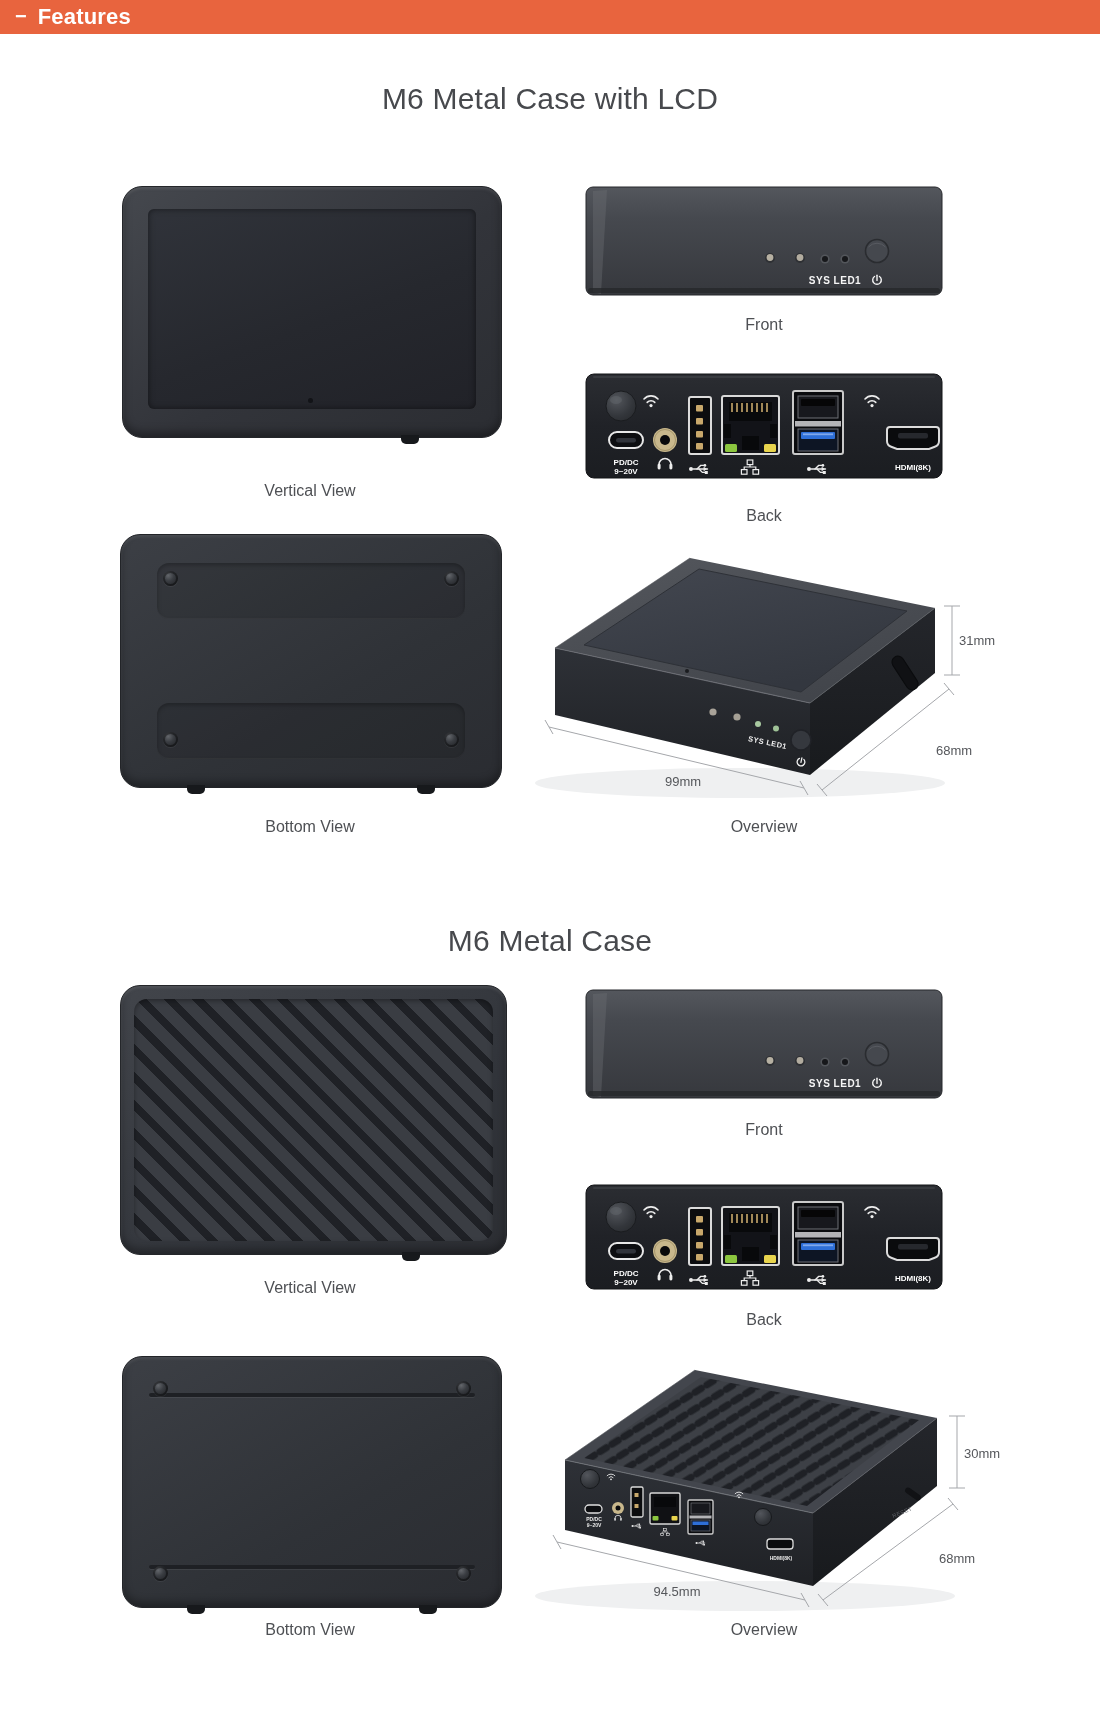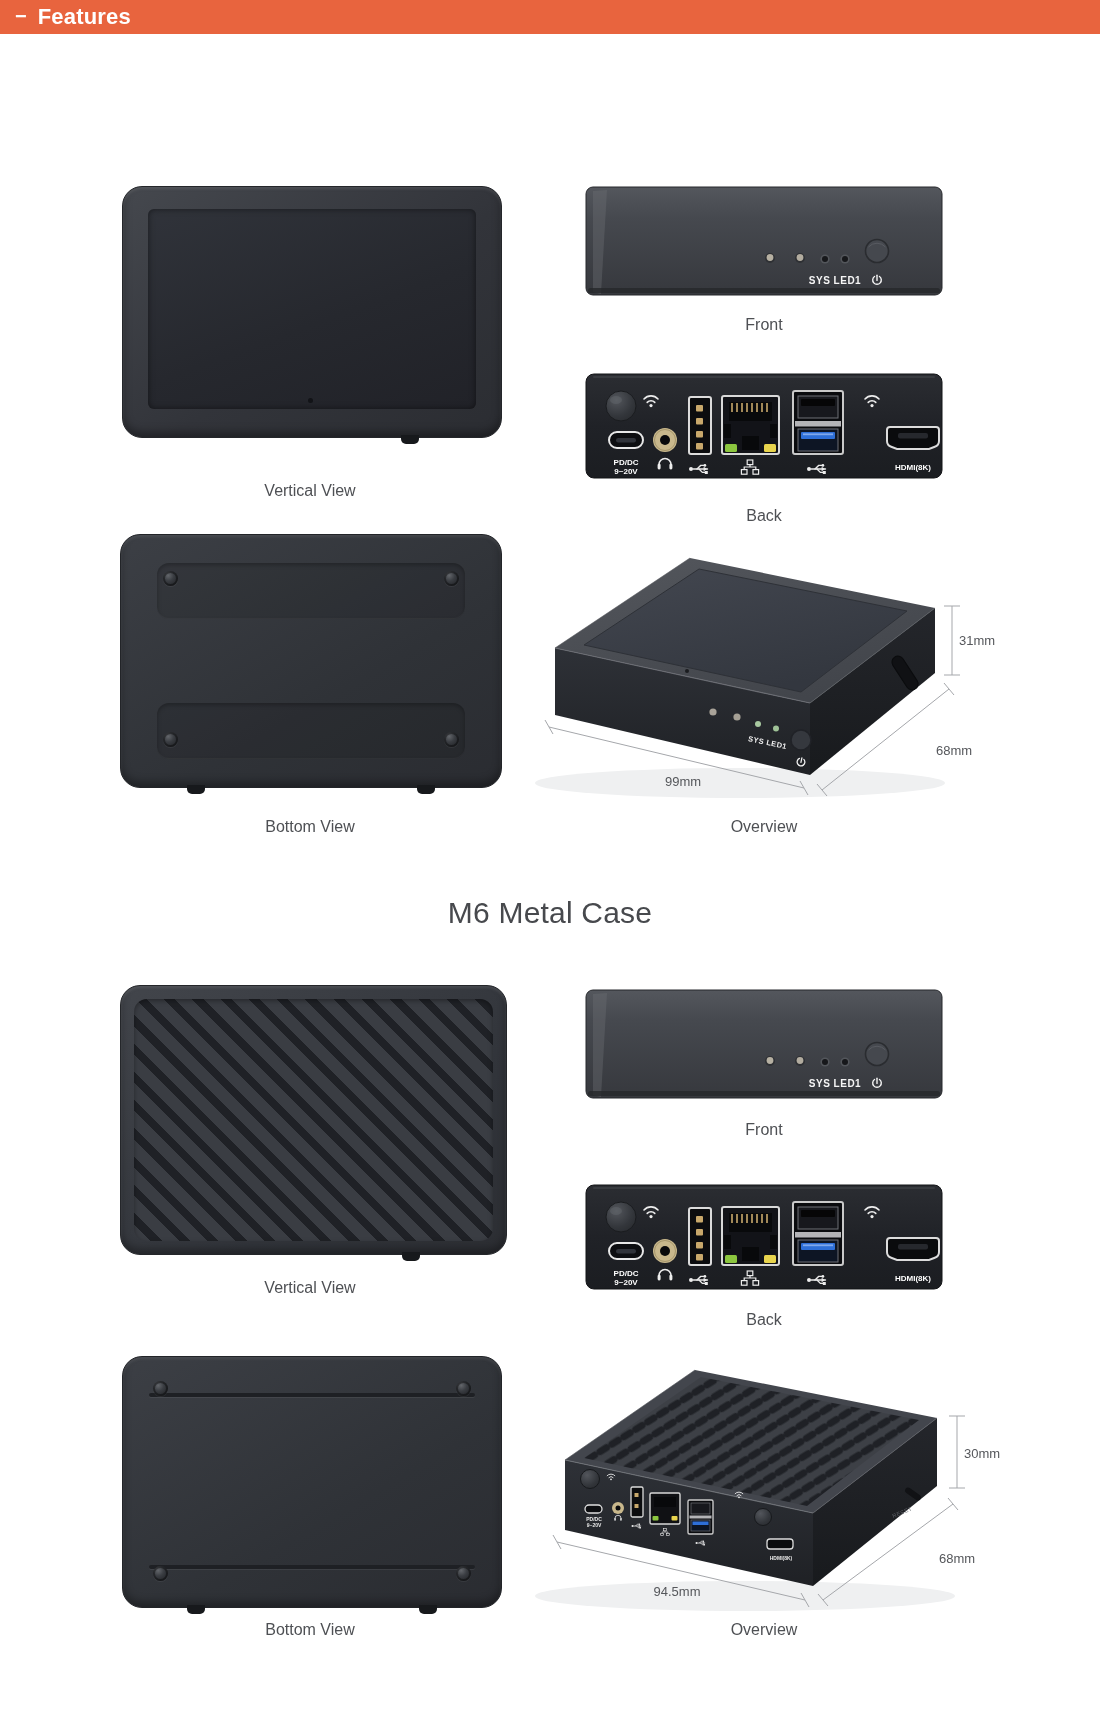--- a/index.html
+++ b/index.html
@@ -4,21 +4,21 @@
 <style>
   html,body{margin:0;padding:0;background:#fff;}
   .page{position:relative;width:1100px;height:1725px;background:#ffffff;overflow:hidden;
         font-family:"Liberation Sans",sans-serif;}
   .features-bar{position:absolute;left:0;top:0;width:1100px;height:34px;background:#E8643E;
         display:flex;align-items:center;gap:11px;padding-left:15px;box-sizing:border-box;cursor:pointer;}
   .collapse{color:#fff;font-size:20px;font-weight:bold;line-height:1;margin-top:-3px;}
   .features-title{color:#fff;font-size:22px;font-weight:bold;letter-spacing:.2px;}
   .sec-title{position:absolute;left:0;width:1100px;text-align:center;font-size:30px;font-weight:500;
         color:#47494D;letter-spacing:.2px;}
-  #title1{top:82px}  #title2{top:896px}
+  #title1{top:82px}  #title2{top:924px}
   .caption{position:absolute;font-size:16px;color:#4E5054;text-align:center;}
   .cap-left{left:60px;width:500px}
   .cap-right{left:585px;width:358px}
   #cap-vv1{top:482px} #cap-f1{top:316px} #cap-b1{top:507px} #cap-bv1{top:818px} #cap-ov1{top:818px}
   #cap-f2{top:1121px} #cap-vv2{top:1279px} #cap-b2{top:1311px} #cap-bv2{top:1621px} #cap-ov2{top:1621px}
   .img{position:absolute;}
   svg.img{display:block}
   
   #lcd-case{left:122px;top:186px;width:378px;height:250px;border-radius:20px;
       background:linear-gradient(145deg,#45484E,#32343A 55%,#2B2D32);border:1px solid #24262A;
@@ -191,20 +191,21 @@
   </defs>
 </svg>
 
 <div class="page">
 
   <div class="features-bar">
     <span class="collapse">−</span>
     <span class="features-title">Features</span>
   </div>
 
+  <div class="sec-title" id="title1">M6 Metal Case with LCD</div>
 
   <div class="img" id="lcd-case">
     <div class="lcd-screen"></div>
     <div class="lcd-dot"></div>
     <div class="foot" style="right:82px"></div>
   </div>
   <div class="caption cap-left" id="cap-vv1">Vertical View</div>
 
   <svg class="img" id="front1" width="358" height="112" viewBox="0 0 358 112">
     <use href="#art-front"></use>

